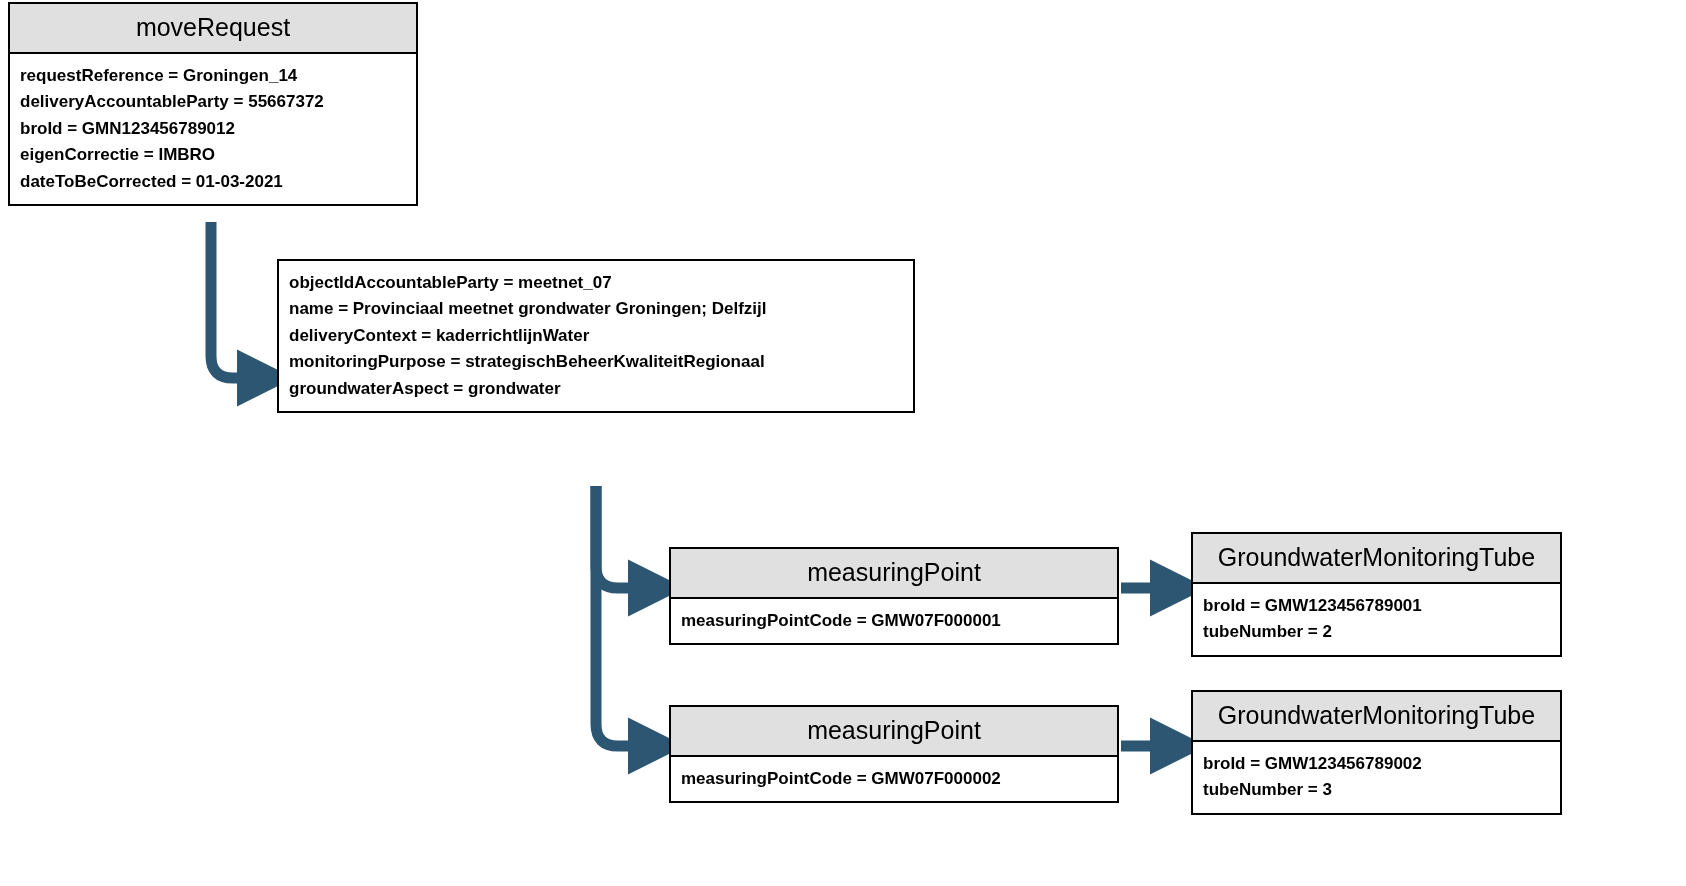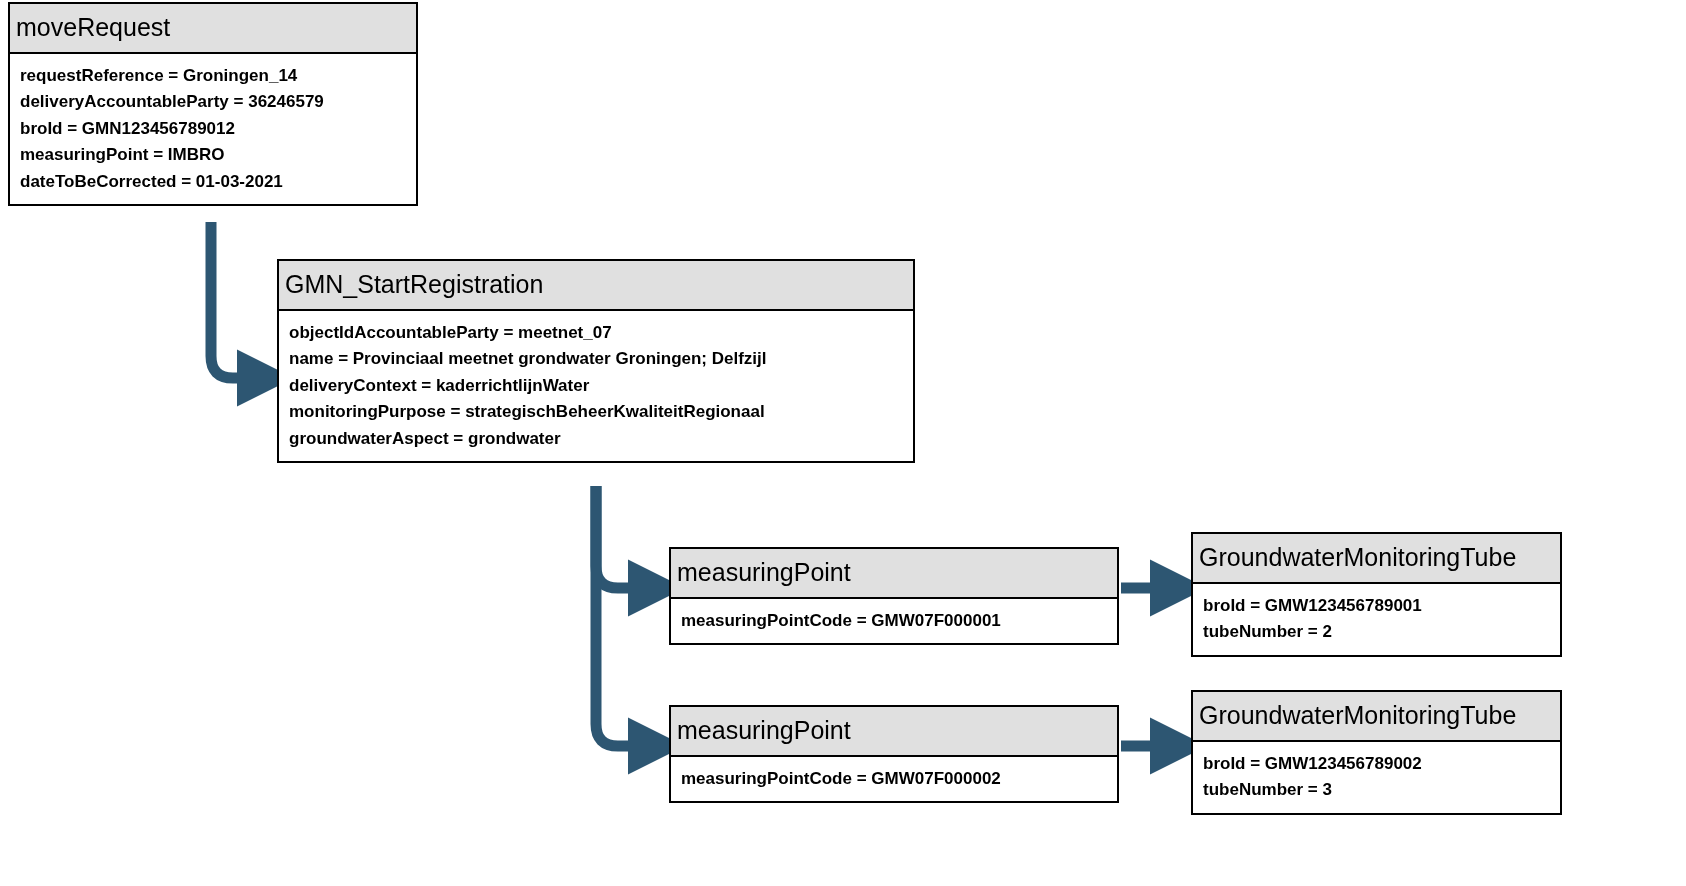--- a/index.html
+++ b/index.html
@@ -32,21 +32,21 @@
   }
   .uml-box {
     position: absolute;
     border: 2px solid #000000;
     background: #ffffff;
     box-sizing: border-box;
   }
   .uml-header {
     background: #e0e0e0;
     border-bottom: 2px solid #000000;
-    text-align: left;
+    text-align: center;
     font-size: 25px;
     line-height: 1;
     padding: 11px 6px 12px 6px;
     box-sizing: border-box;
     white-space: nowrap;
     overflow: hidden;
   }
   .uml-body {
     padding: 9px 8px 9px 10px;
     box-sizing: border-box;
@@ -96,29 +96,28 @@
 
     <g>
       <path d="M 1121,746 L 1163,746" fill="none" stroke="#2d5672" stroke-width="11" marker-end="url(#arrowhead)"></path>
     </g>
   </svg>
 
   <div class="uml-box" id="box-move-request">
     <div class="uml-header">moveRequest</div>
     <div class="uml-body">
       <div class="uml-attr">requestReference = Groningen_14</div>
-      <div class="uml-attr">deliveryAccountableParty = 36246579</div>
+      <div class="uml-attr">deliveryAccountableParty = 55667372</div>
       <div class="uml-attr">broId = GMN123456789012</div>
-      <div class="uml-attr">measuringPoint = IMBRO</div>
+      <div class="uml-attr">eigenCorrectie = IMBRO</div>
       <div class="uml-attr">dateToBeCorrected = 01-03-2021</div>
     </div>
   </div>
 
   <div class="uml-box" id="box-gmn-start">
-    <div class="uml-header">GMN_StartRegistration</div>
     <div class="uml-body">
       <div class="uml-attr">objectIdAccountableParty = meetnet_07</div>
       <div class="uml-attr">name = Provinciaal meetnet grondwater Groningen; Delfzijl</div>
       <div class="uml-attr">deliveryContext = kaderrichtlijnWater</div>
       <div class="uml-attr">monitoringPurpose = strategischBeheerKwaliteitRegionaal</div>
       <div class="uml-attr">groundwaterAspect = grondwater</div>
     </div>
   </div>
 
   <div class="uml-box" id="box-measuring-point-1">

